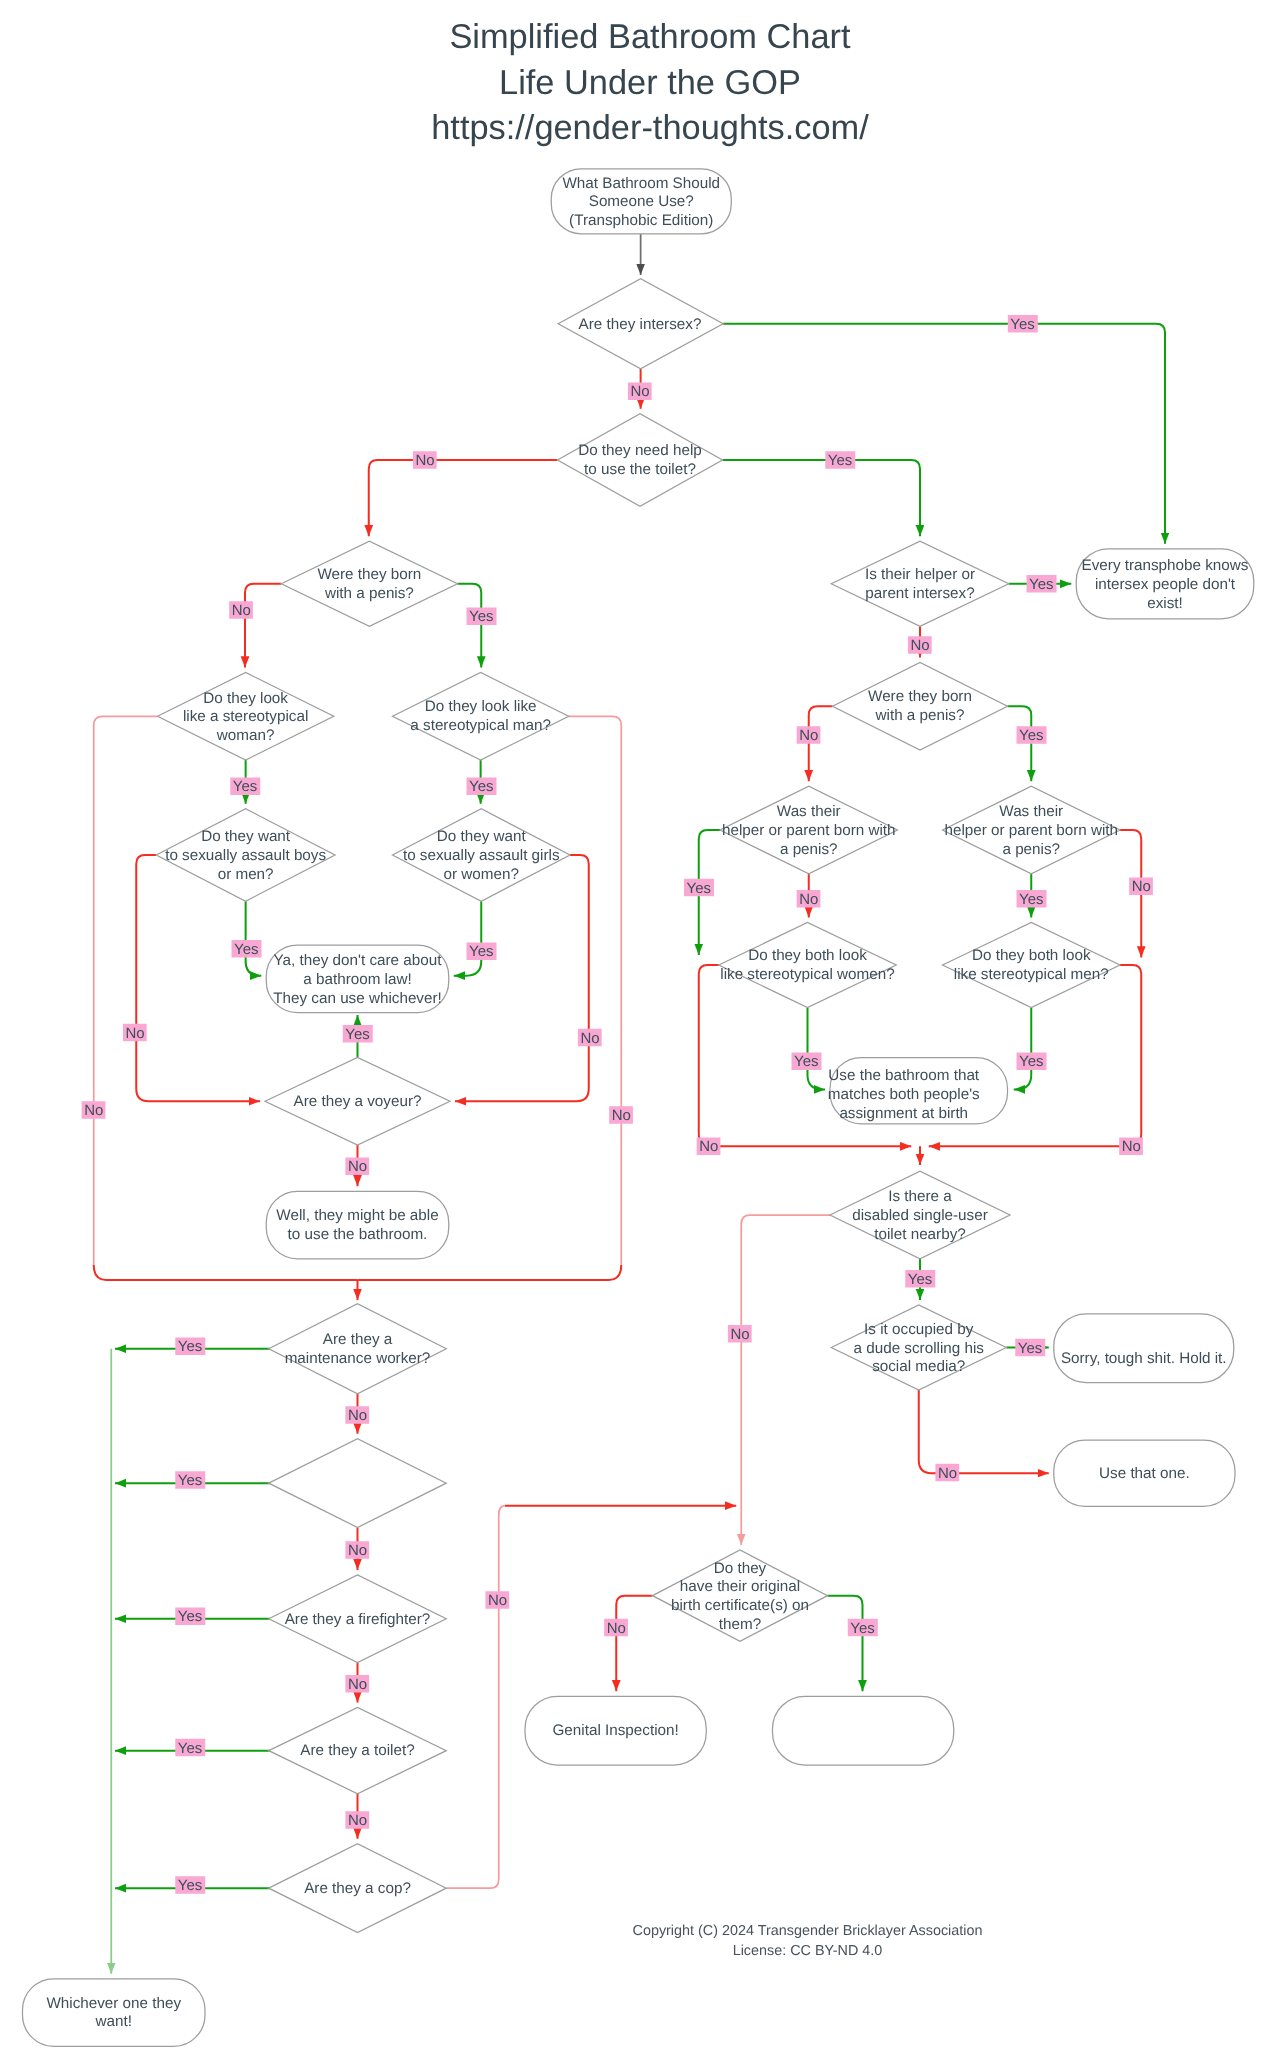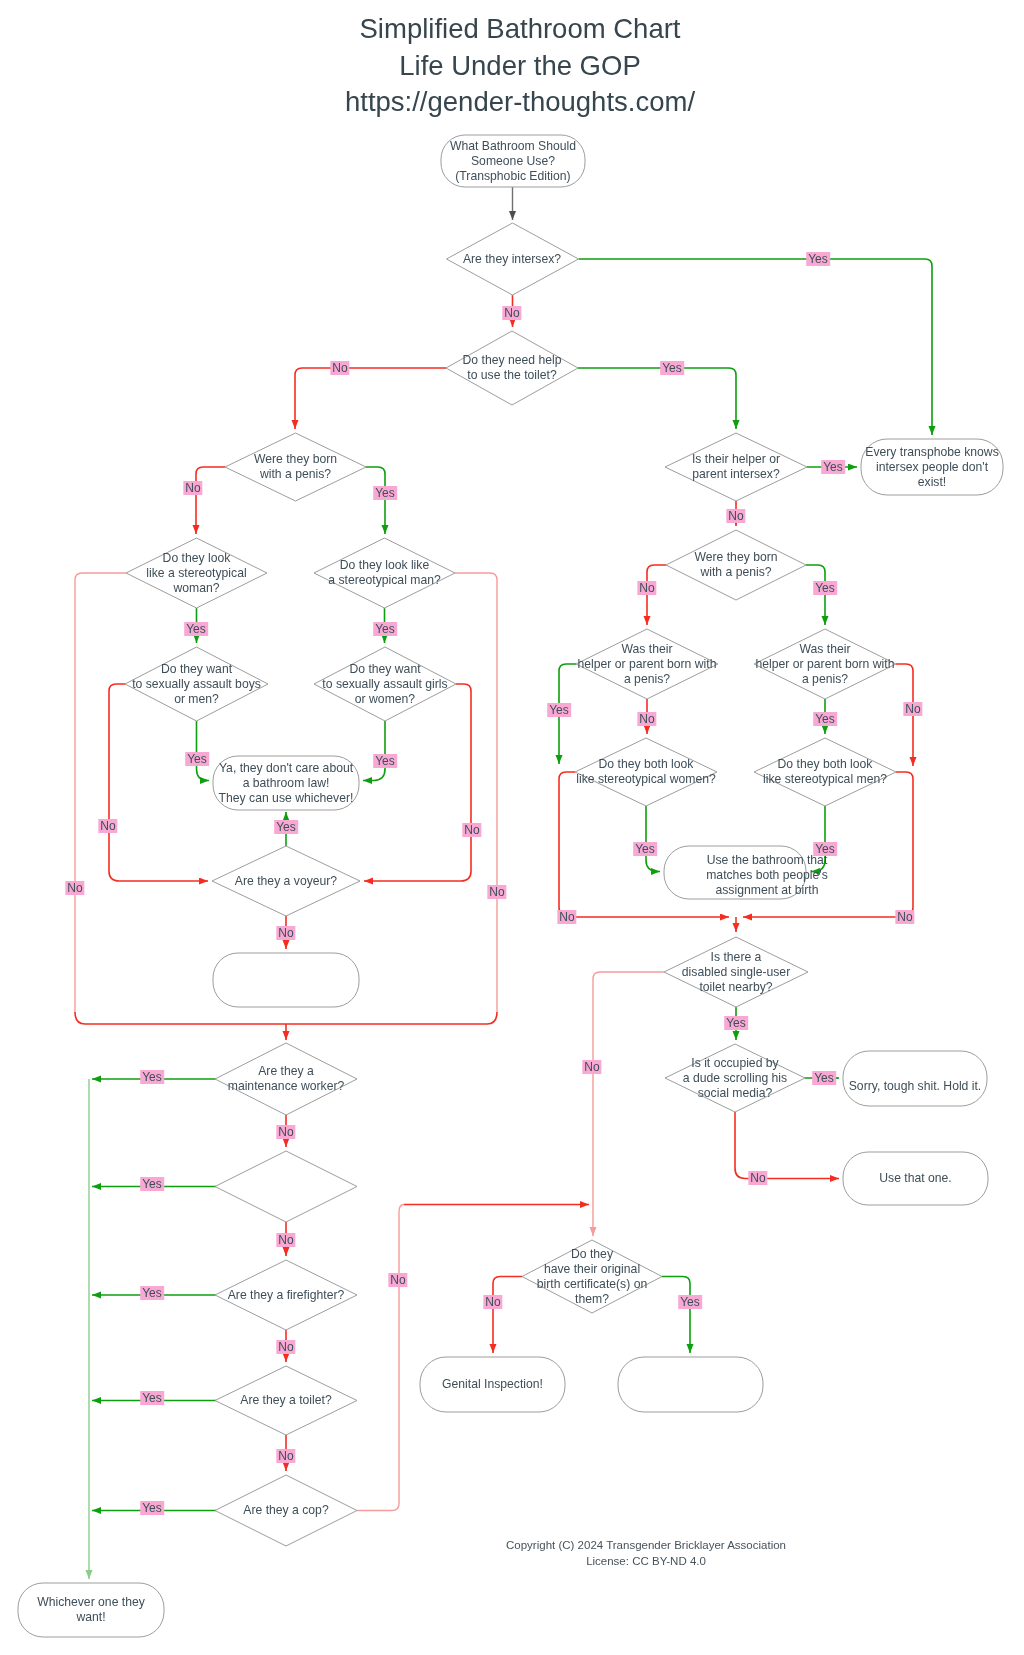--- a/index.html
+++ b/index.html
@@ -156,21 +156,21 @@
   <div class="node" style="left:576px;top:629px;width:142px;height:70px">Was their
 helper or parent born with
 a penis?</div>
   <div class="node" style="left:754px;top:629px;width:142px;height:70px">Was their
 helper or parent born with
 a penis?</div>
   <div class="node" style="left:575px;top:738px;width:142px;height:68px">Do they both look
 like stereotypical women?</div>
   <div class="node" style="left:754px;top:738px;width:142px;height:68px">Do they both look
 like stereotypical men?</div>
-  <div class="node" style="left:696px;top:846px;width:142px;height:58px">Use the bathroom that
+  <div class="node" style="left:652px;top:846px;width:142px;height:58px">Use the bathroom that
 matches both people's
 assignment at birth</div>
   <div class="node" style="left:664px;top:937px;width:144px;height:70px">Is there a
 disabled single-user
 toilet nearby?</div>
   <div class="node" style="left:665px;top:1044px;width:140px;height:68px">Is it occupied by
 a dude scrolling his
 social media?</div>
   <div class="node" style="left:843px;top:1051px;width:144px;height:71px">Sorry, tough shit. Hold it.</div>
   <div class="node" style="left:843px;top:1152px;width:145px;height:53px">Use that one.</div>
@@ -189,20 +189,22 @@
   <div class="node" style="left:125px;top:647px;width:143px;height:74px">Do they want
 to sexually assault boys
 or men?</div>
   <div class="node" style="left:314px;top:647px;width:142px;height:74px">Do they want
 to sexually assault girls
 or women?</div>
   <div class="node" style="left:213px;top:756px;width:146px;height:54px">Ya, they don't care about
 a bathroom law!
 They can use whichever!</div>
   <div class="node" style="left:212px;top:846px;width:148px;height:70px">Are they a voyeur?</div>
+  <div class="node" style="left:213px;top:953px;width:146px;height:54px">Well, they might be able
+to use the bathroom.</div>
   <div class="node" style="left:215px;top:1043px;width:142px;height:72px">Are they a
 maintenance worker?</div>
   <div class="node" style="left:215px;top:1260px;width:142px;height:70px">Are they a firefighter?</div>
   <div class="node" style="left:215px;top:1366px;width:142px;height:69px">Are they a toilet?</div>
   <div class="node" style="left:215px;top:1475px;width:142px;height:71px">Are they a cop?</div>
   <div class="node" style="left:18px;top:1583px;width:146px;height:54px">Whichever one they
 want!</div>
 
   <span class="elbl" style="left:818px;top:259px">Yes</span>
   <span class="elbl" style="left:512px;top:313px">No</span>

